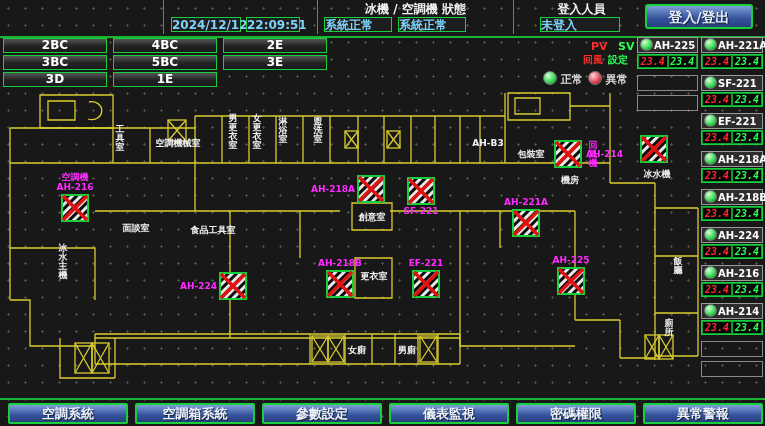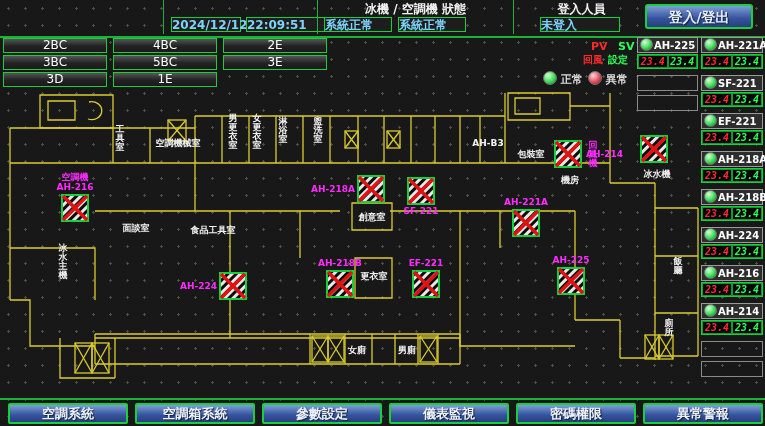--- a/index.html
+++ b/index.html
@@ -17,21 +17,21 @@
   .logo{position:absolute;left:4px;top:2px;width:158px;height:32px;}
   .ring{position:absolute;width:17px;height:22px;border:6px solid #cf1f2e;border-radius:50%;box-sizing:border-box;}
   .brandtxt{position:absolute;left:62px;top:3px;color:#c42431;font-weight:bold;font-size:15px;letter-spacing:1px;white-space:nowrap;}
   .brandsub{position:absolute;left:64px;top:20px;color:#b02030;font-weight:bold;font-size:7px;letter-spacing:1px;}
   .loginbtn{position:absolute;right:12px;top:4px;width:108px;height:25px;border:2px solid #18cf3e;border-radius:3px;
     background:linear-gradient(#7d9fd8,#35529c 60%,#27407e);color:#e8eefc;font-size:14px;font-weight:bold;
     text-align:center;line-height:23px;box-sizing:border-box;text-shadow:1px 1px 1px #123;cursor:pointer;}
   
   .floors{position:absolute;left:3px;top:38px;width:329px;}
   .fbtn{position:absolute;width:104px;height:15px;border:1px solid #18cf3e;box-sizing:border-box;
-    background:linear-gradient(#555,#222 55%,#1a1a1a);color:#fff;font-size:12px;font-weight:normal;
+    background:linear-gradient(#555,#222 55%,#1a1a1a);color:#fff;font-size:12px;font-weight:bold;
     text-align:center;line-height:13px;cursor:pointer;}
   
   .comm{position:absolute;left:337px;top:40px;width:200px;height:36px;}
   .commlbl{position:absolute;left:38px;top:8px;font-size:15px;font-weight:bold;color:#f4f4f4;letter-spacing:1px;}
   
   .lamp{display:inline-block;width:12px;height:12px;border-radius:50%;border:1px solid #777;vertical-align:-2px;}
   .lampg{background:radial-gradient(circle at 35% 30%,#d6ffd6,#3ddb57 55%,#0a7a1f);}
   .lampr{background:radial-gradient(circle at 35% 30%,#ffd6d6,#e05060 55%,#8a0a16);}
   .legitem{position:absolute;font-size:11px;font-weight:bold;color:#ddd;white-space:nowrap;}
   .pvsv{position:absolute;font-weight:bold;font-size:11px;white-space:nowrap;}
@@ -54,21 +54,21 @@
   svg text{font-family:"DejaVu Sans","Liberation Sans",sans-serif;}
 </style>
 </head>
 <body>
 
 <div class="screen">
 
   <div class="topbar">
     <div class="tsec" style="left:163px;width:154px;">
       <div class="vbox" style="left:7px;top:17px;width:70px;">2024/12/12</div>
-      <div class="vbox" style="left:82px;top:17px;width:88px;">22:09:51</div>
+      <div class="vbox" style="left:82px;top:17px;width:54px;">22:09:51</div>
     </div>
     <div class="tsec" style="left:317px;width:196px;">
       <div class="tlabel">冰機 / 空調機 狀態</div>
       <div class="vbox" style="left:6px;top:17px;width:68px;">系統正常</div>
       <div class="vbox" style="left:80px;top:17px;width:68px;">系統正常</div>
     </div>
     <div class="tsec" style="left:513px;width:136px;">
       <div class="tlabel">登入人員</div>
       <div class="vbox" style="left:26px;top:17px;width:80px;">未登入</div>
     </div>

